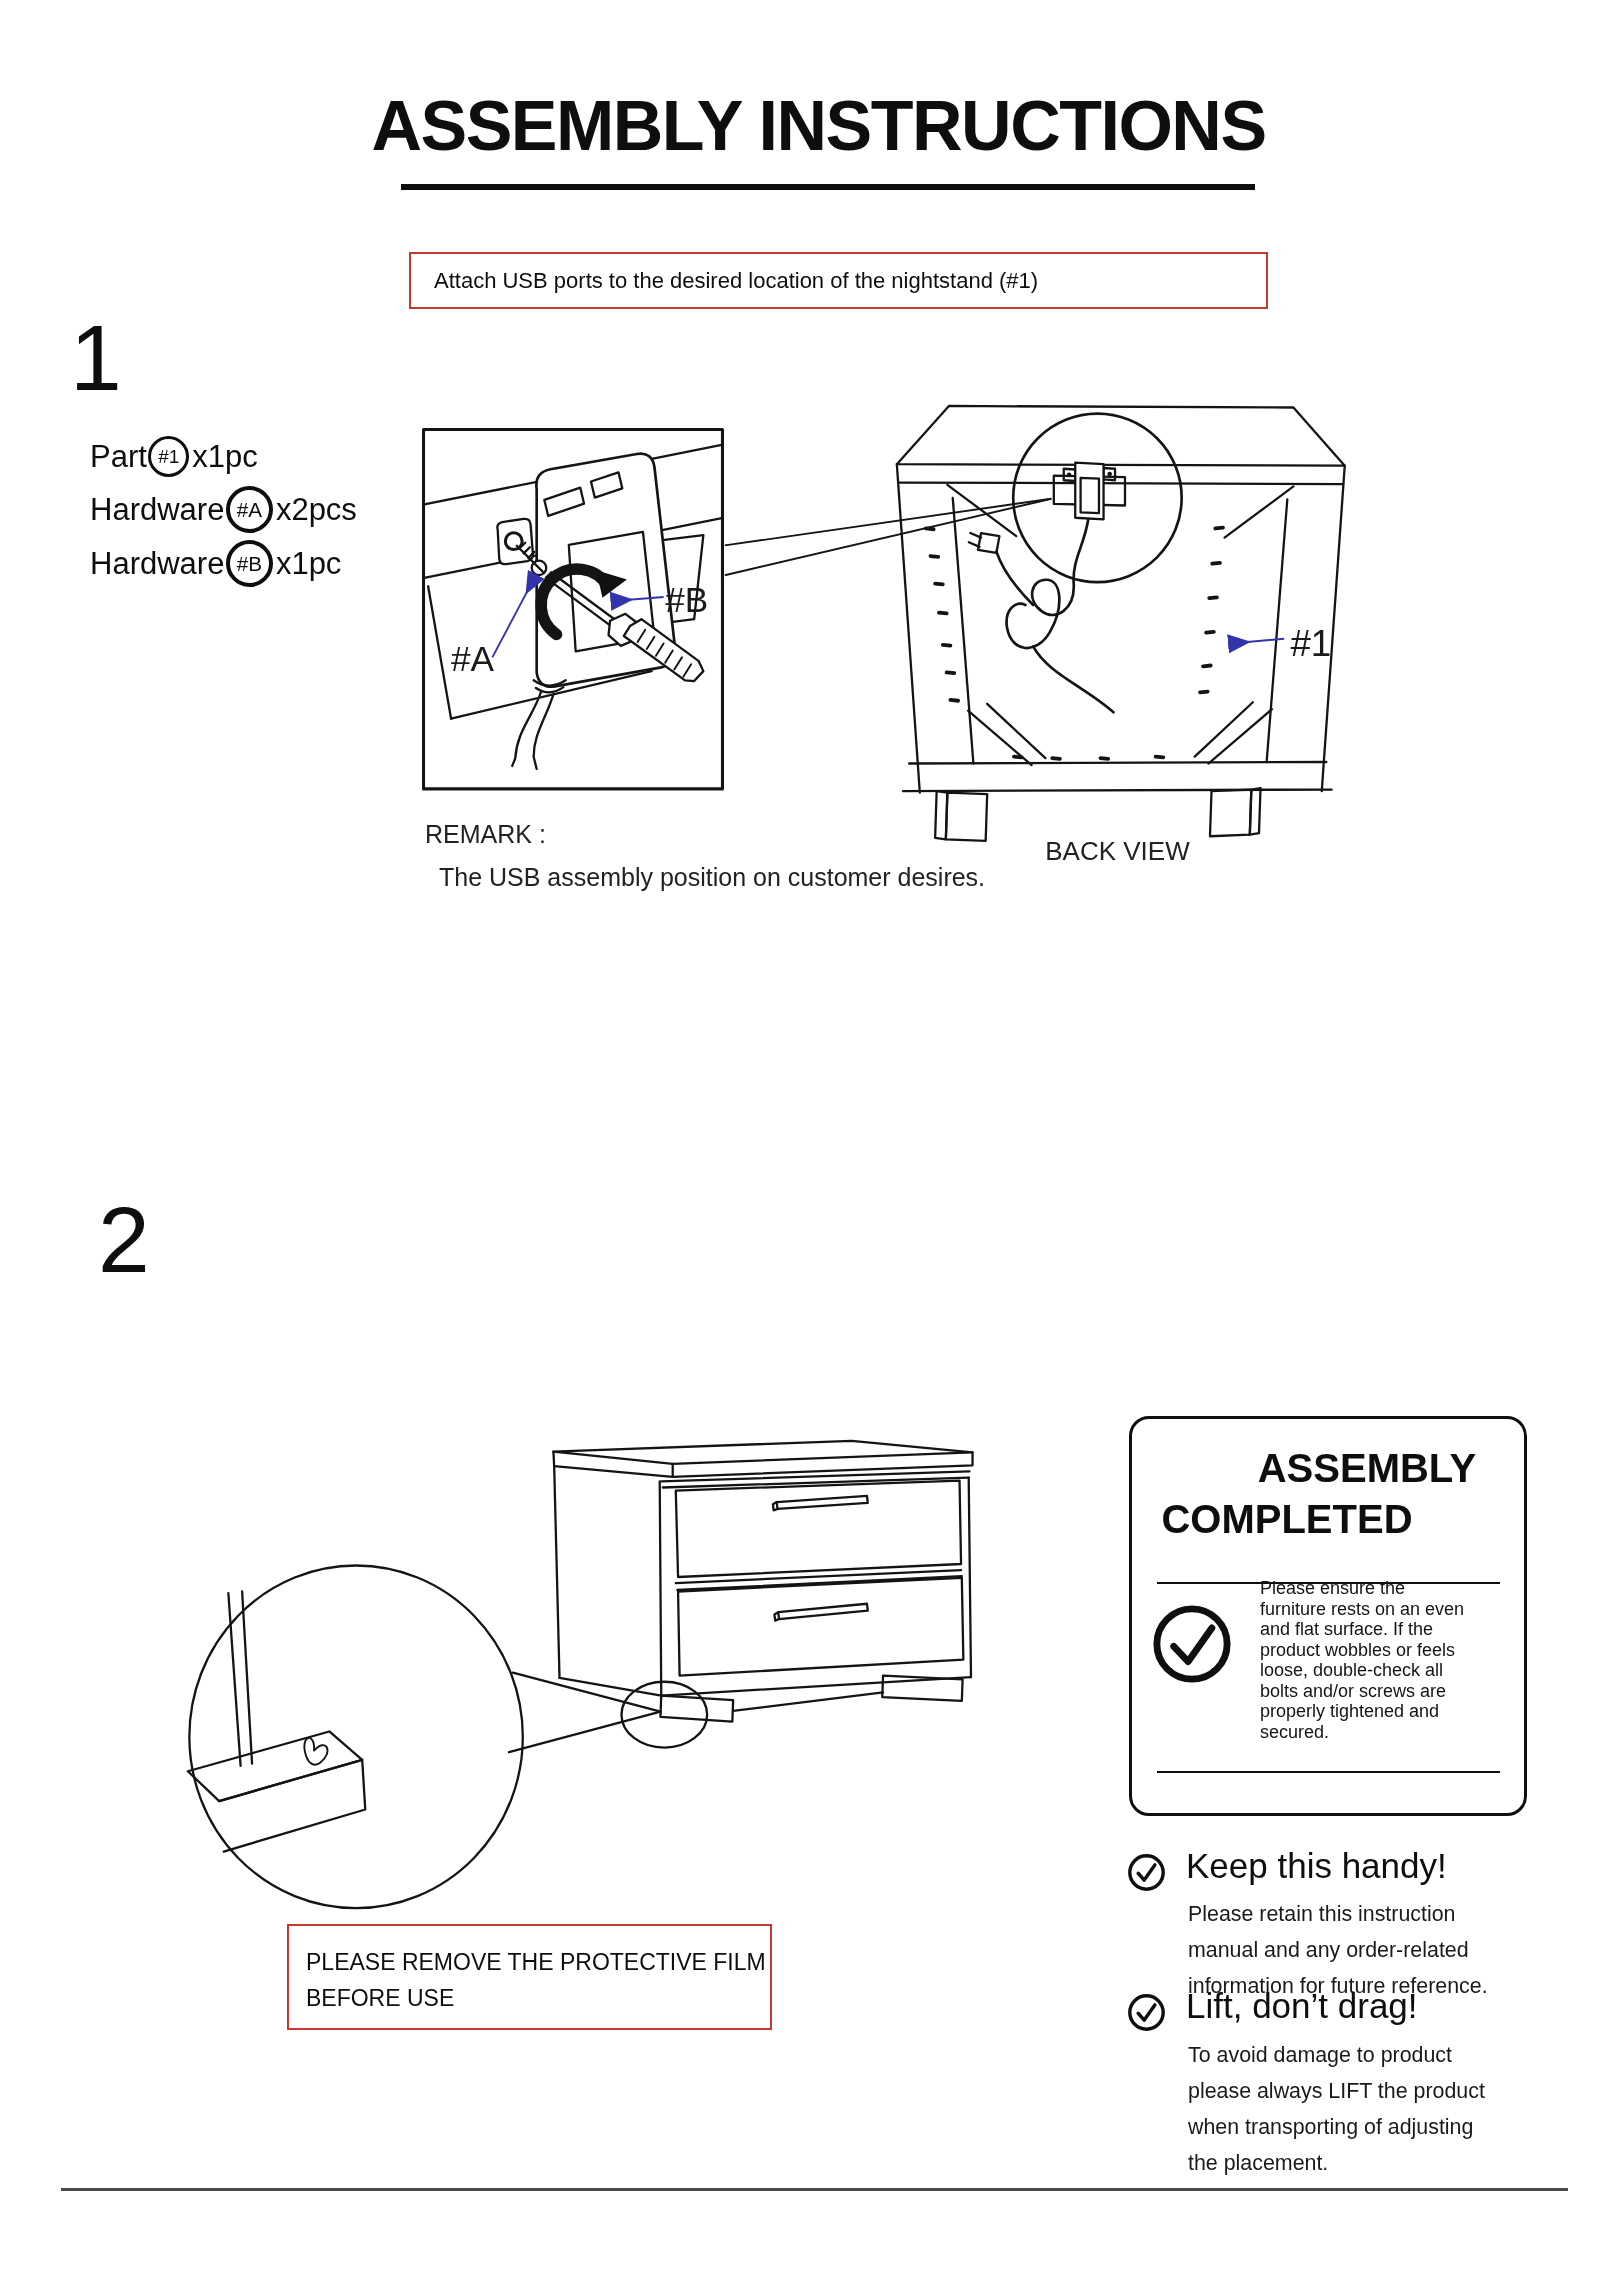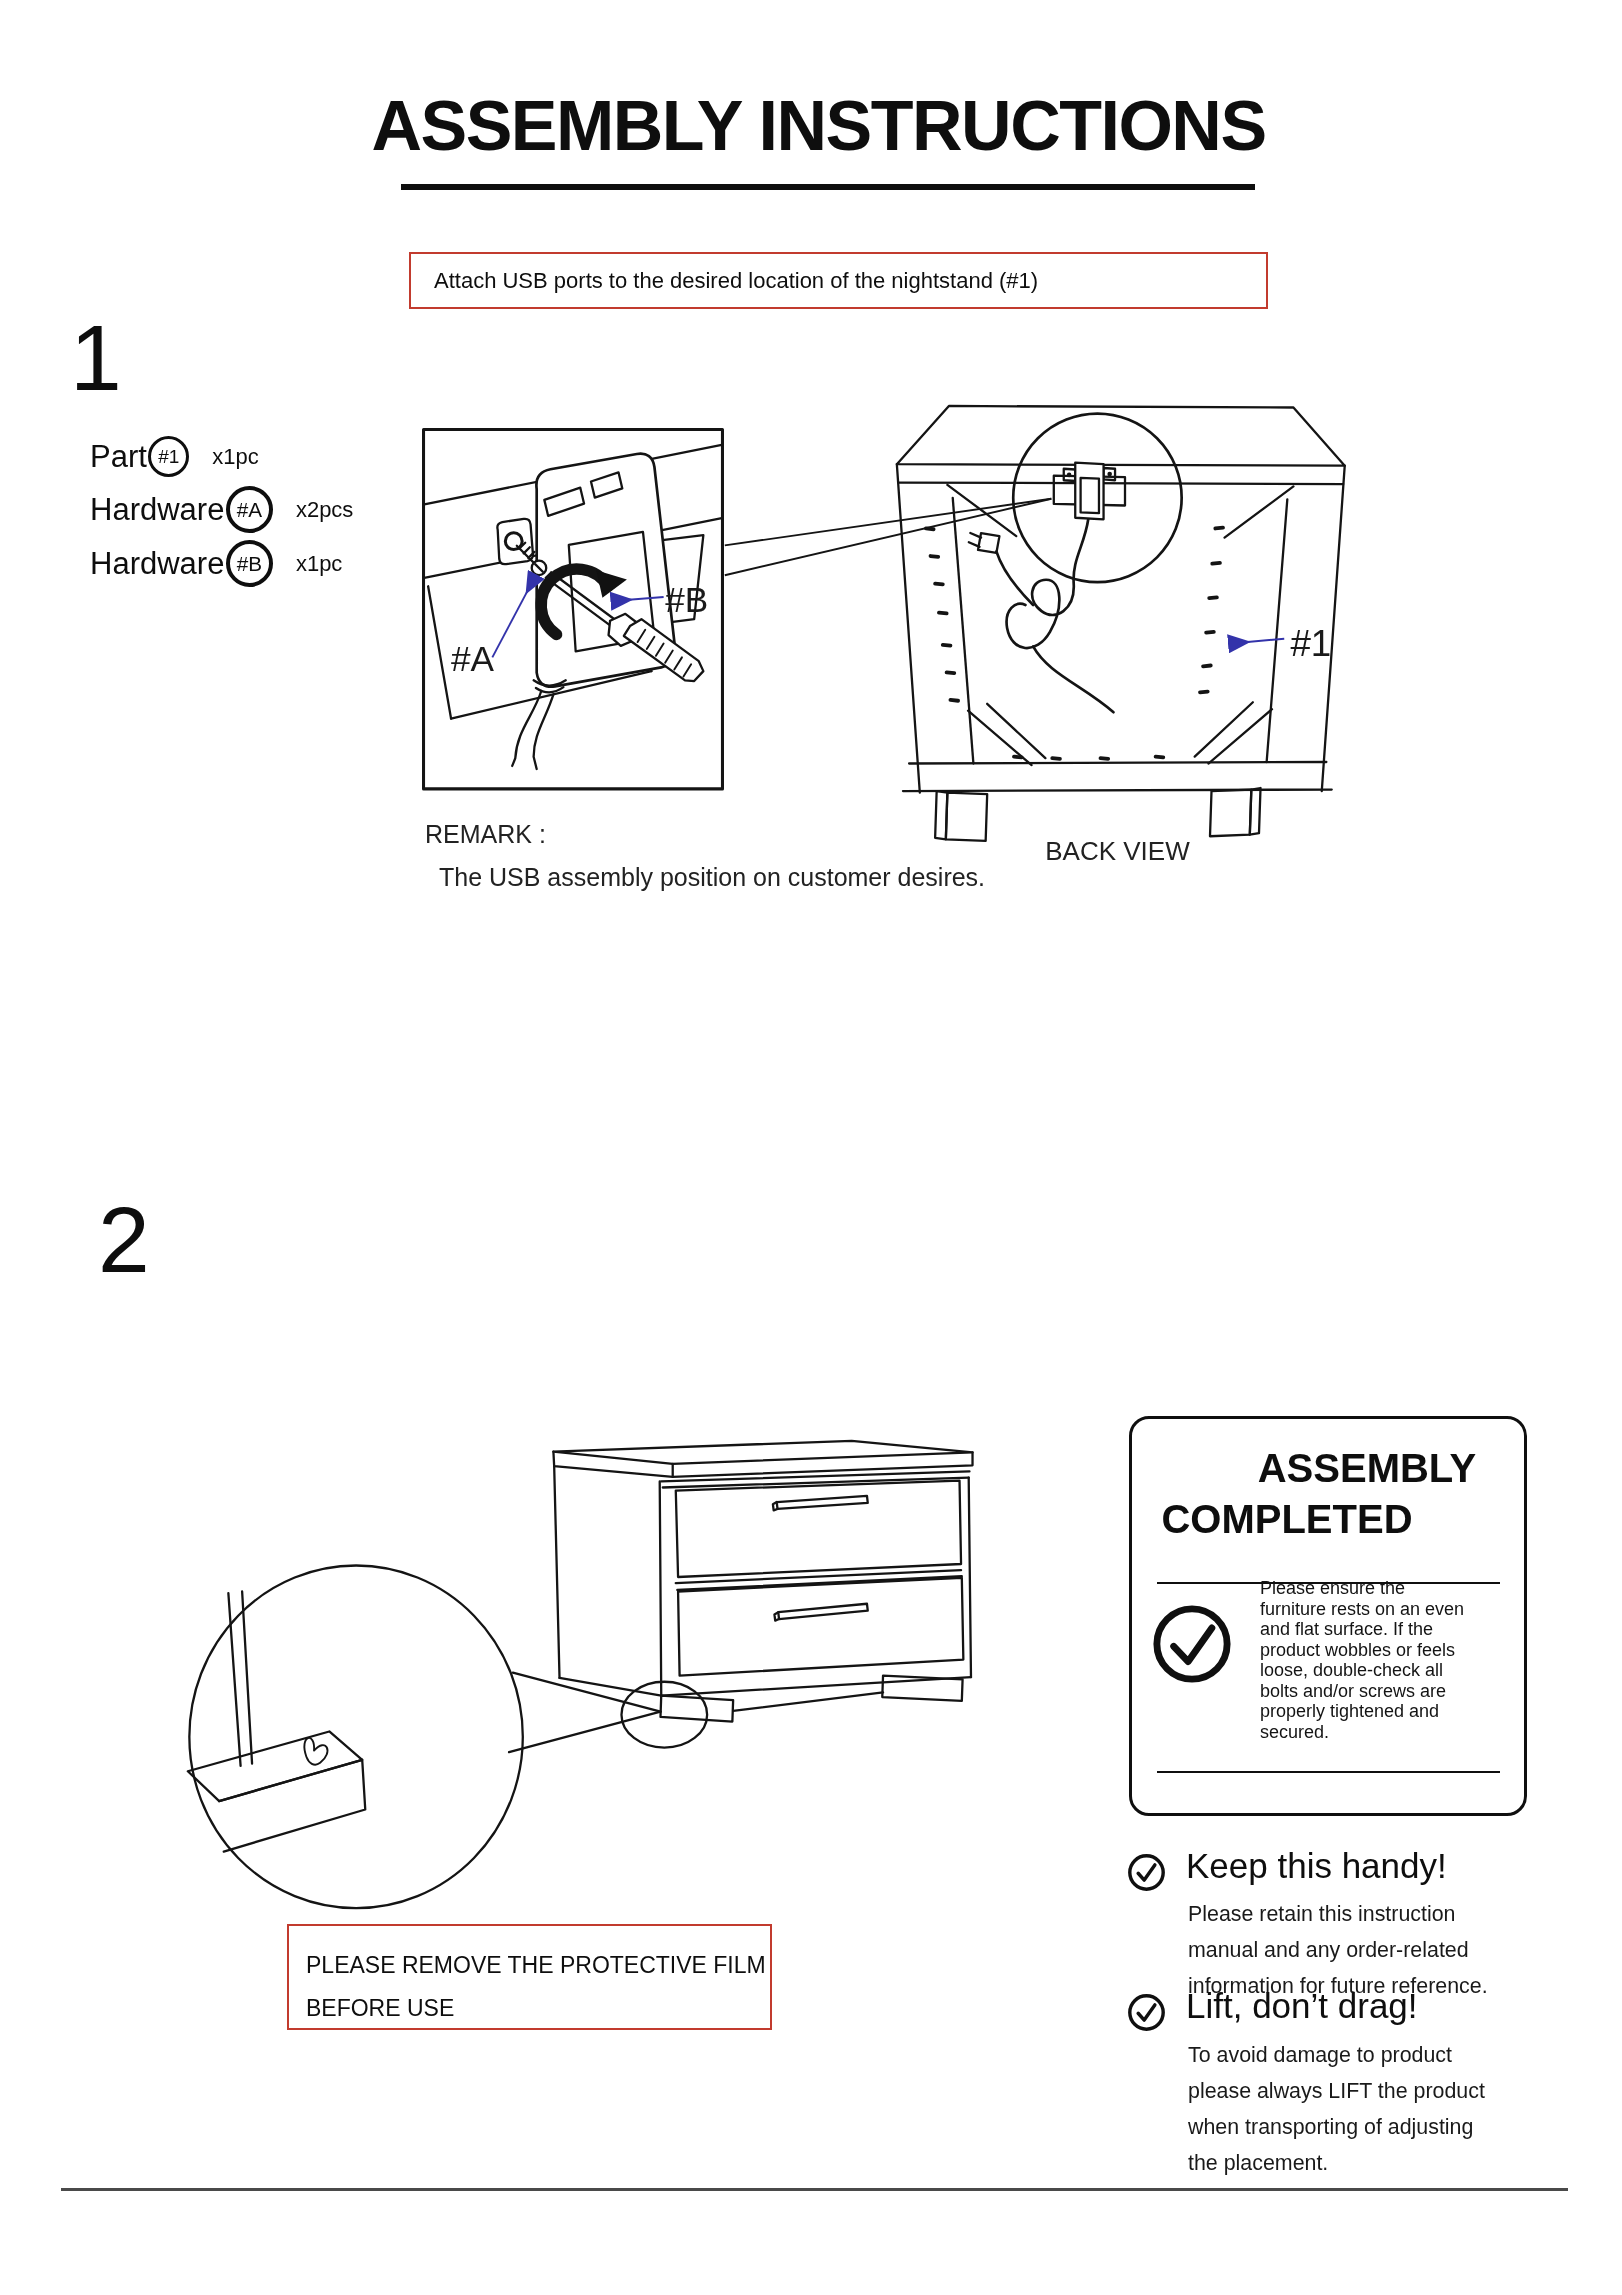--- a/index.html
+++ b/index.html
@@ -18,25 +18,25 @@
     border:2.3px solid #c23b2e;display:flex;align-items:center;
     font-size:22px;color:#0e0e0e;padding-left:23px;box-sizing:border-box;
   }
   .stepnum{font-size:93px;font-weight:400;color:#0e0e0e;line-height:1;}
   .partrow{display:flex;align-items:center;font-size:31px;color:#0e0e0e;}
   .badge{
     display:inline-flex;align-items:center;justify-content:center;
     border:4.6px solid #0e0e0e;border-radius:50%;box-sizing:border-box;
     font-size:20.7px;font-weight:400;margin-left:1.5px;
   }
-  .qty{font-size:22px;margin-left:23px;text-align:right;}
+  .qty{font-size:31px;margin-left:3px;text-align:right;}
   .lightcap{font-weight:300;color:#222;}
   .redbox{
     border:2.3px solid #c23b2e;box-sizing:border-box;
-    font-size:23px;line-height:43px;color:#0e0e0e;
+    font-size:23px;line-height:36px;color:#0e0e0e;
     padding:18.4px 0 0 17px;white-space:pre-line;
   }
   .completed-box{
     border:3.1px solid #0f0f0f;border-radius:20px;box-sizing:border-box;background:#fff;
   }
   .completed-title{font-size:40px;line-height:51px;font-weight:700;text-align:center;color:#0e0e0e;}
   .divider{background:#0f0f0f;height:2.3px;}
   .completed-body{font-size:18px;line-height:20.5px;white-space:pre-line;color:#141414;}
   .tip-head{font-size:35px;font-weight:400;color:#0e0e0e;}
   .tip-body{font-size:21.4px;line-height:36px;white-space:pre-line;color:#1a1a1a;}

